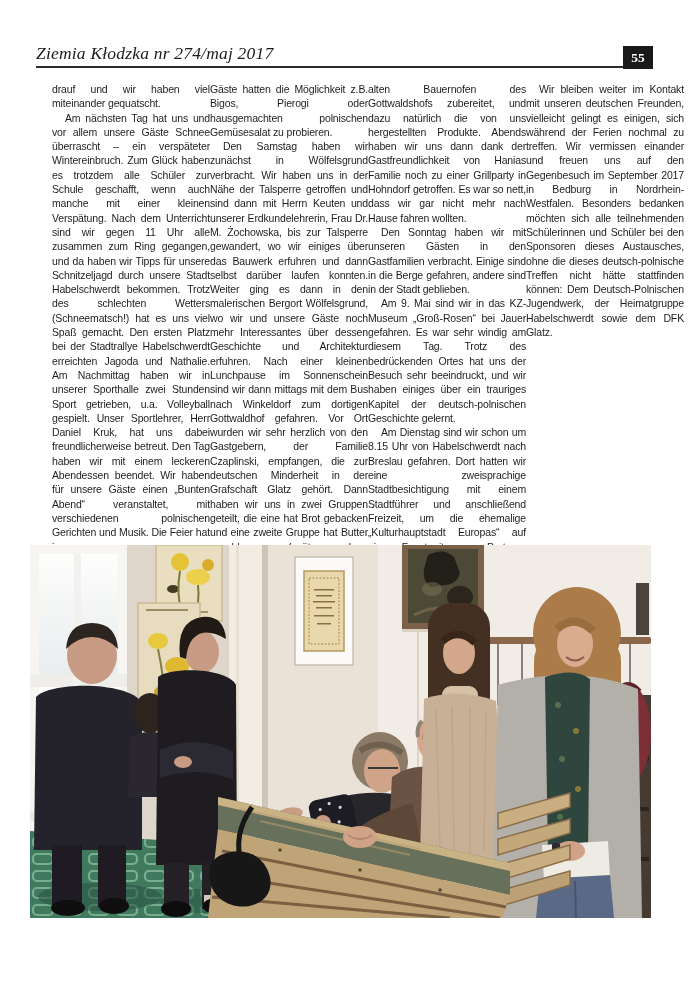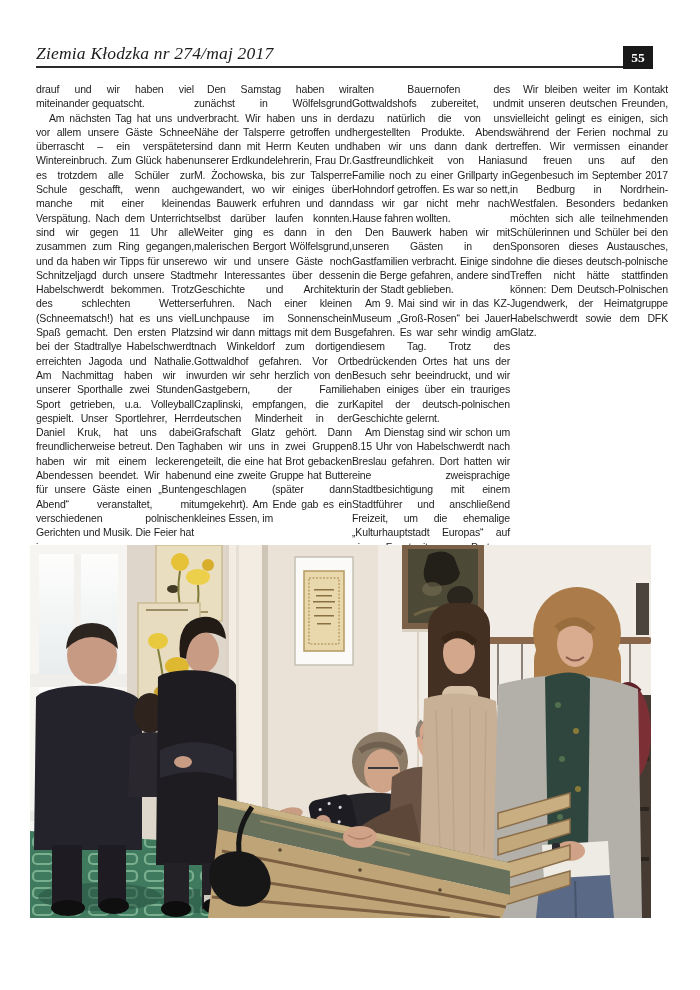--- a/index.html
+++ b/index.html
@@ -21,21 +21,21 @@
   }
   .page-badge {
     position:absolute; left:623px; top:46px; width:30px; height:23px;
     background:#191919; color:#ffffff;
     font-family:Liberation Serif, serif; font-weight:bold; font-size:13.5px;
     display:flex; align-items:center; justify-content:center;
   }
 
   
   .columns {
-    position:absolute; left:36px; top:82px; width:632px;
+    position:absolute; left:52px; top:82px; width:632px;
     display:flex; gap:0;
   }
   .col {
     flex:1 1 0; min-width:0;
     font-size:10.5px; line-height:14.3px; color:#1d1d1d;
     text-align:justify; letter-spacing:-0.15px;
     hyphens:auto; -webkit-hyphens:auto;
   }
   .col p { margin:0; }
   .col p.indent { text-indent:13px; }
@@ -55,25 +55,26 @@
   <div class="journal-title">Ziemia Kłodzka nr 274/maj 2017</div>
   <div class="header-rule"></div>
   <div class="page-badge">55</div>
 
   <div class="columns">
     <div class="col">
       <p>drauf und wir haben viel miteinander gequatscht.</p>
       <p class="indent">Am nächsten Tag hat uns und vor allem unsere Gäste Schnee überrascht – ein verspäteter Wintereinbruch. Zum Glück haben es trotzdem alle Schüler zur Schule geschafft, wenn auch manche mit einer kleinen Verspätung. Nach dem Unterricht sind wir gegen 11 Uhr alle zusammen zum Ring gegangen, und da haben wir Tipps für unsere Schnitzeljagd durch unsere Stadt Habelschwerdt bekommen. Trotz des schlechten Wetters (Schneematsch!) hat es uns viel Spaß gemacht. Den ersten Platz bei der Stadtrallye Habelschwerdt erreichten Jagoda und Nathalie. Am Nachmittag haben wir in unserer Sporthalle zwei Stunden Sport getrieben, u.a. Volleyball gespielt. Unser Sportlehrer, Herr Daniel Kruk, hat uns dabei freundlicherweise betreut. Den Tag haben wir mit einem leckeren Abendessen beendet. Wir haben für unsere Gäste einen „Bunten Abend“ veranstaltet, mit verschiedenen polnischen Gerichten und Musik. Die Feier hat in unserem neuen Oberstufenraum in der Schule stattgefunden. Die deutschen</p>
     </div>
     <div class="col">
+      <p>Gäste hatten die Möglichkeit z.B. Bigos, Pierogi oder hausgemachten polnischen Gemüsesalat zu probieren.</p>
       <p class="indent">Den Samstag haben wir zunächst in Wölfelsgrund verbracht. Wir haben uns in der Nähe der Talsperre getroffen und sind dann mit Herrn Keuten und unserer Erdkundelehrerin, Frau Dr. M. Żochowska, bis zur Talsperre gewandert, wo wir einiges über das Bauwerk erfuhren und dann selbst darüber laufen konnten. Weiter ging es dann in den malerischen Bergort Wölfelsgrund, wo wir und unsere Gäste noch mehr Interessantes über dessen Geschichte und Architektur erfuhren. Nach einer kleinen Lunchpause im Sonnenschein sind wir dann mittags mit dem Bus nach Winkeldorf zum dortigen Gottwaldhof gefahren. Vor Ort wurden wir sehr herzlich von den Gastgebern, der Familie Czaplinski, empfangen, die zur deutschen Minderheit in der Grafschaft Glatz gehört. Dann haben wir uns in zwei Gruppen geteilt, die eine hat Brot gebacken und eine zweite Gruppe hat Butter geschlagen (später dann umgekehrt). Am Ende gab es ein kleines Essen, im</p>
     </div>
     <div class="col">
       <p>alten Bauernofen des Gottwaldshofs zubereitet, und dazu natürlich die von uns hergestellten Produkte. Abends haben wir uns dann dank der Gastfreundlichkeit von Hanias Familie noch zu einer Grillparty in Hohndorf getroffen. Es war so nett, dass wir gar nicht mehr nach Hause fahren wollten.</p>
-      <p class="indent">Den Bauwerk haben wir mit unseren Gästen in den Gastfamilien verbracht. Einige sind in die Berge gefahren, andere sind in der Stadt geblieben.</p>
+      <p class="indent">Den Sonntag haben wir mit unseren Gästen in den Gastfamilien verbracht. Einige sind in die Berge gefahren, andere sind in der Stadt geblieben.</p>
       <p class="indent">Am 9. Mai sind wir in das KZ-Museum „Groß-Rosen“ bei Jauer gefahren. Es war sehr windig am diesem Tag. Trotz des bedrückenden Ortes hat uns der Besuch sehr beeindruckt, und wir haben einiges über ein trauriges Kapitel der deutsch-polnischen Geschichte gelernt.</p>
       <p class="indent">Am Dienstag sind wir schon um 8.15 Uhr von Habelschwerdt nach Breslau gefahren. Dort hatten wir eine zweisprachige Stadtbesichtigung mit einem Stadtführer und anschließend Freizeit, um die ehemalige „Kulturhauptstadt Europas“ auf eigene Faust mit unseren Partnern zu entdecken. An diesem Tag war das Wetter auch nicht so</p>
     </div>
     <div class="col">
       <p class="indent">Wir bleiben weiter im Kontakt mit unseren deutschen Freunden, vielleicht gelingt es einigen, sich während der Ferien nochmal zu treffen. Wir vermissen einander und freuen uns auf den Gegenbesuch im September 2017 in Bedburg in Nordrhein-Westfalen. Besonders bedanken möchten sich alle teilnehmenden Schülerinnen und Schüler bei den Sponsoren dieses Austausches, ohne die dieses deutsch-polnische Treffen nicht hätte stattfinden können: Dem Deutsch-Polnischen Jugendwerk, der Heimatgruppe Habelschwerdt sowie dem DFK Glatz.</p>
     </div>
   </div>
 
   <div class="photo">
     <svg viewBox="0 0 621 373" preserveAspectRatio="none" xmlns="http://www.w3.org/2000/svg">

